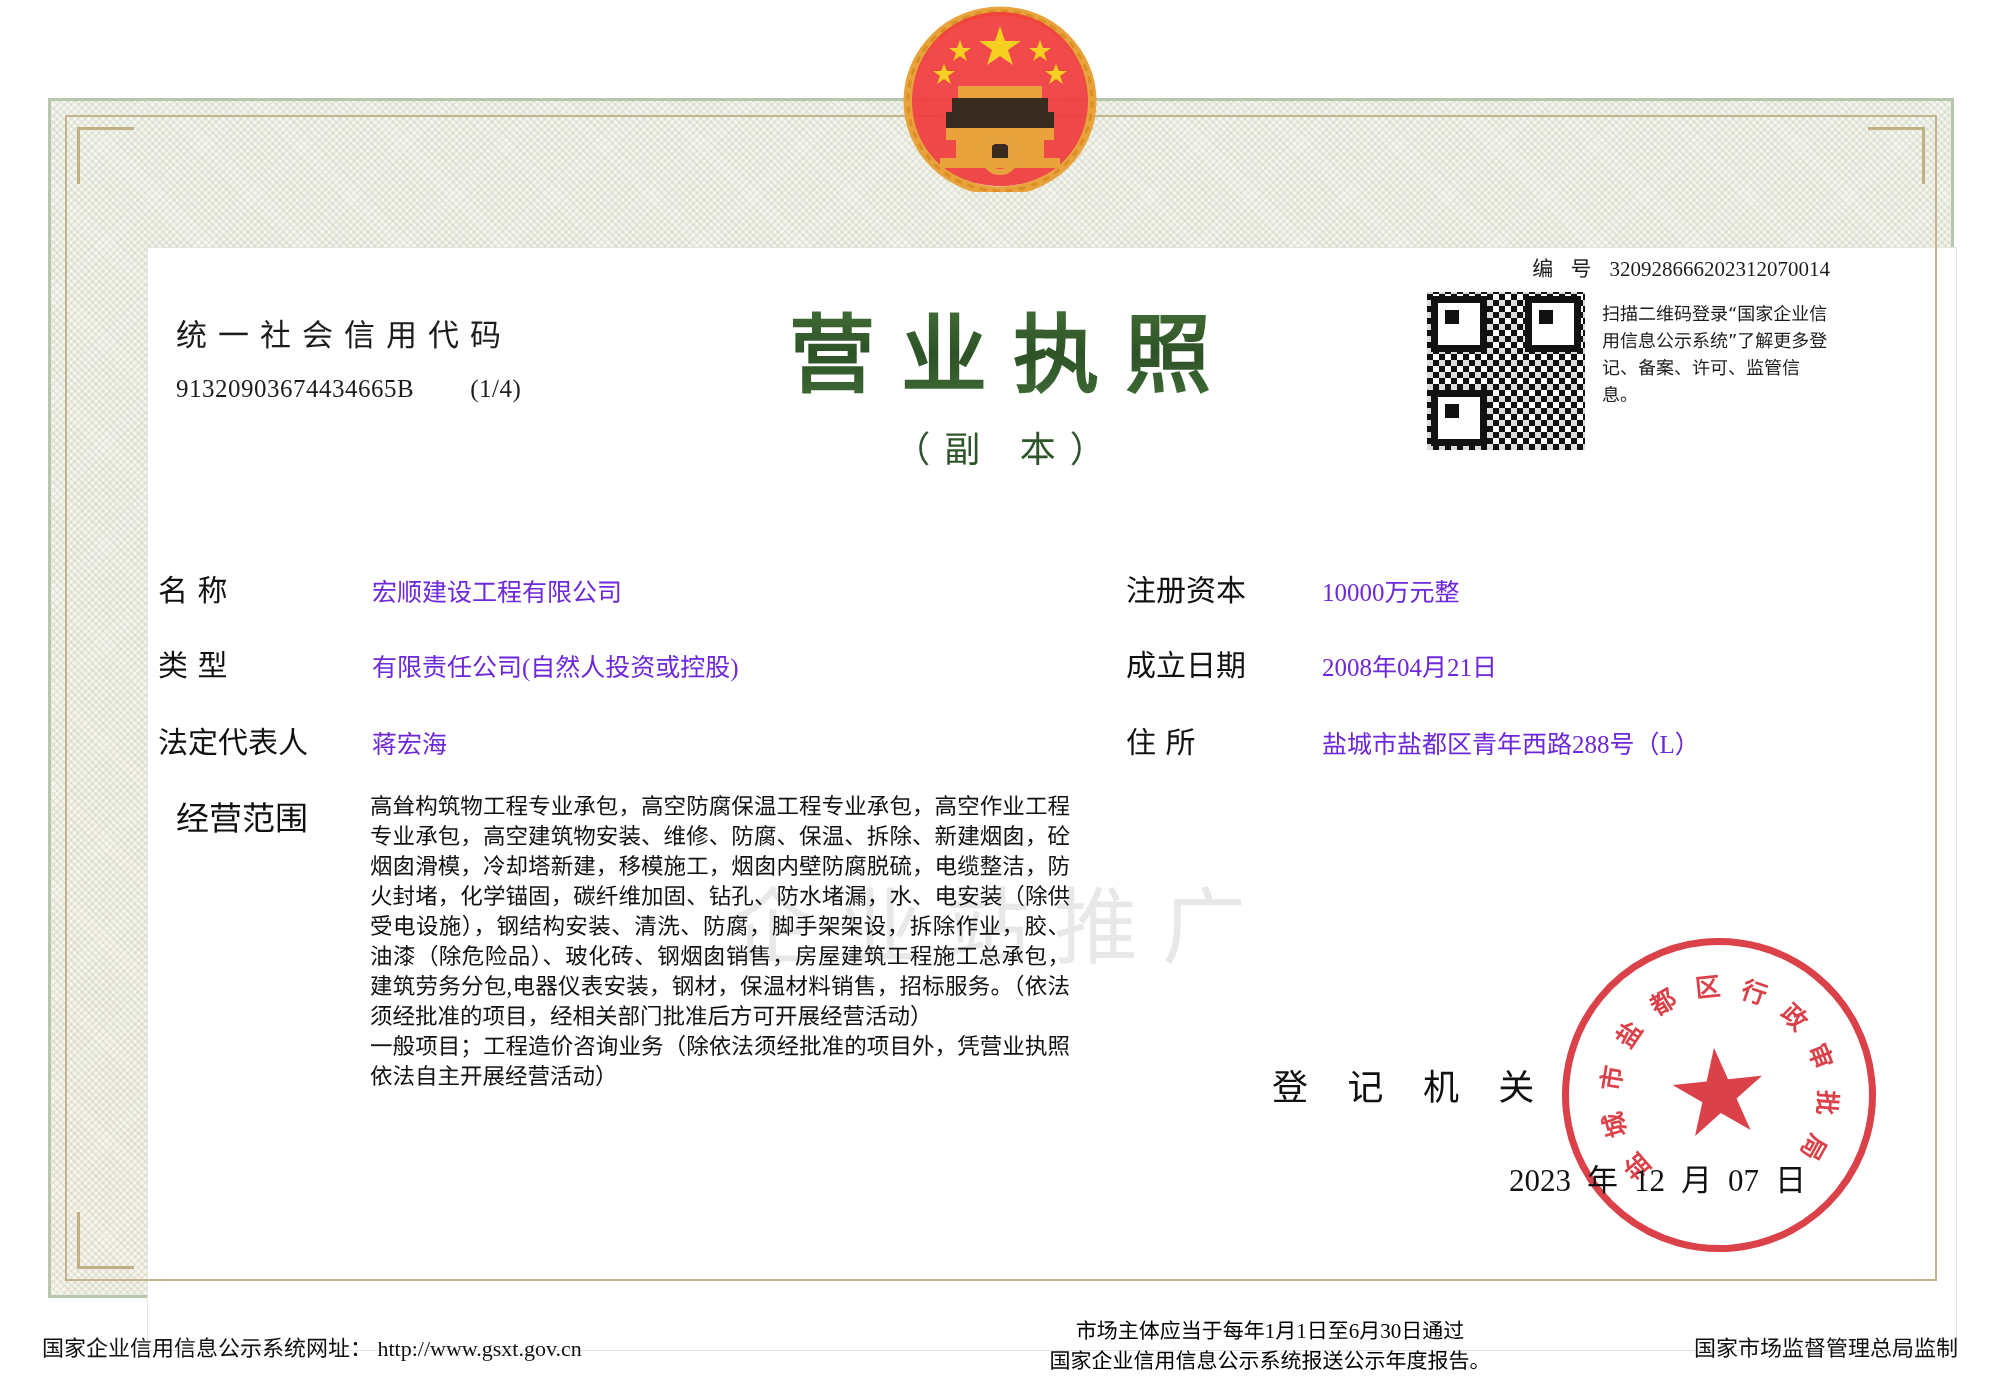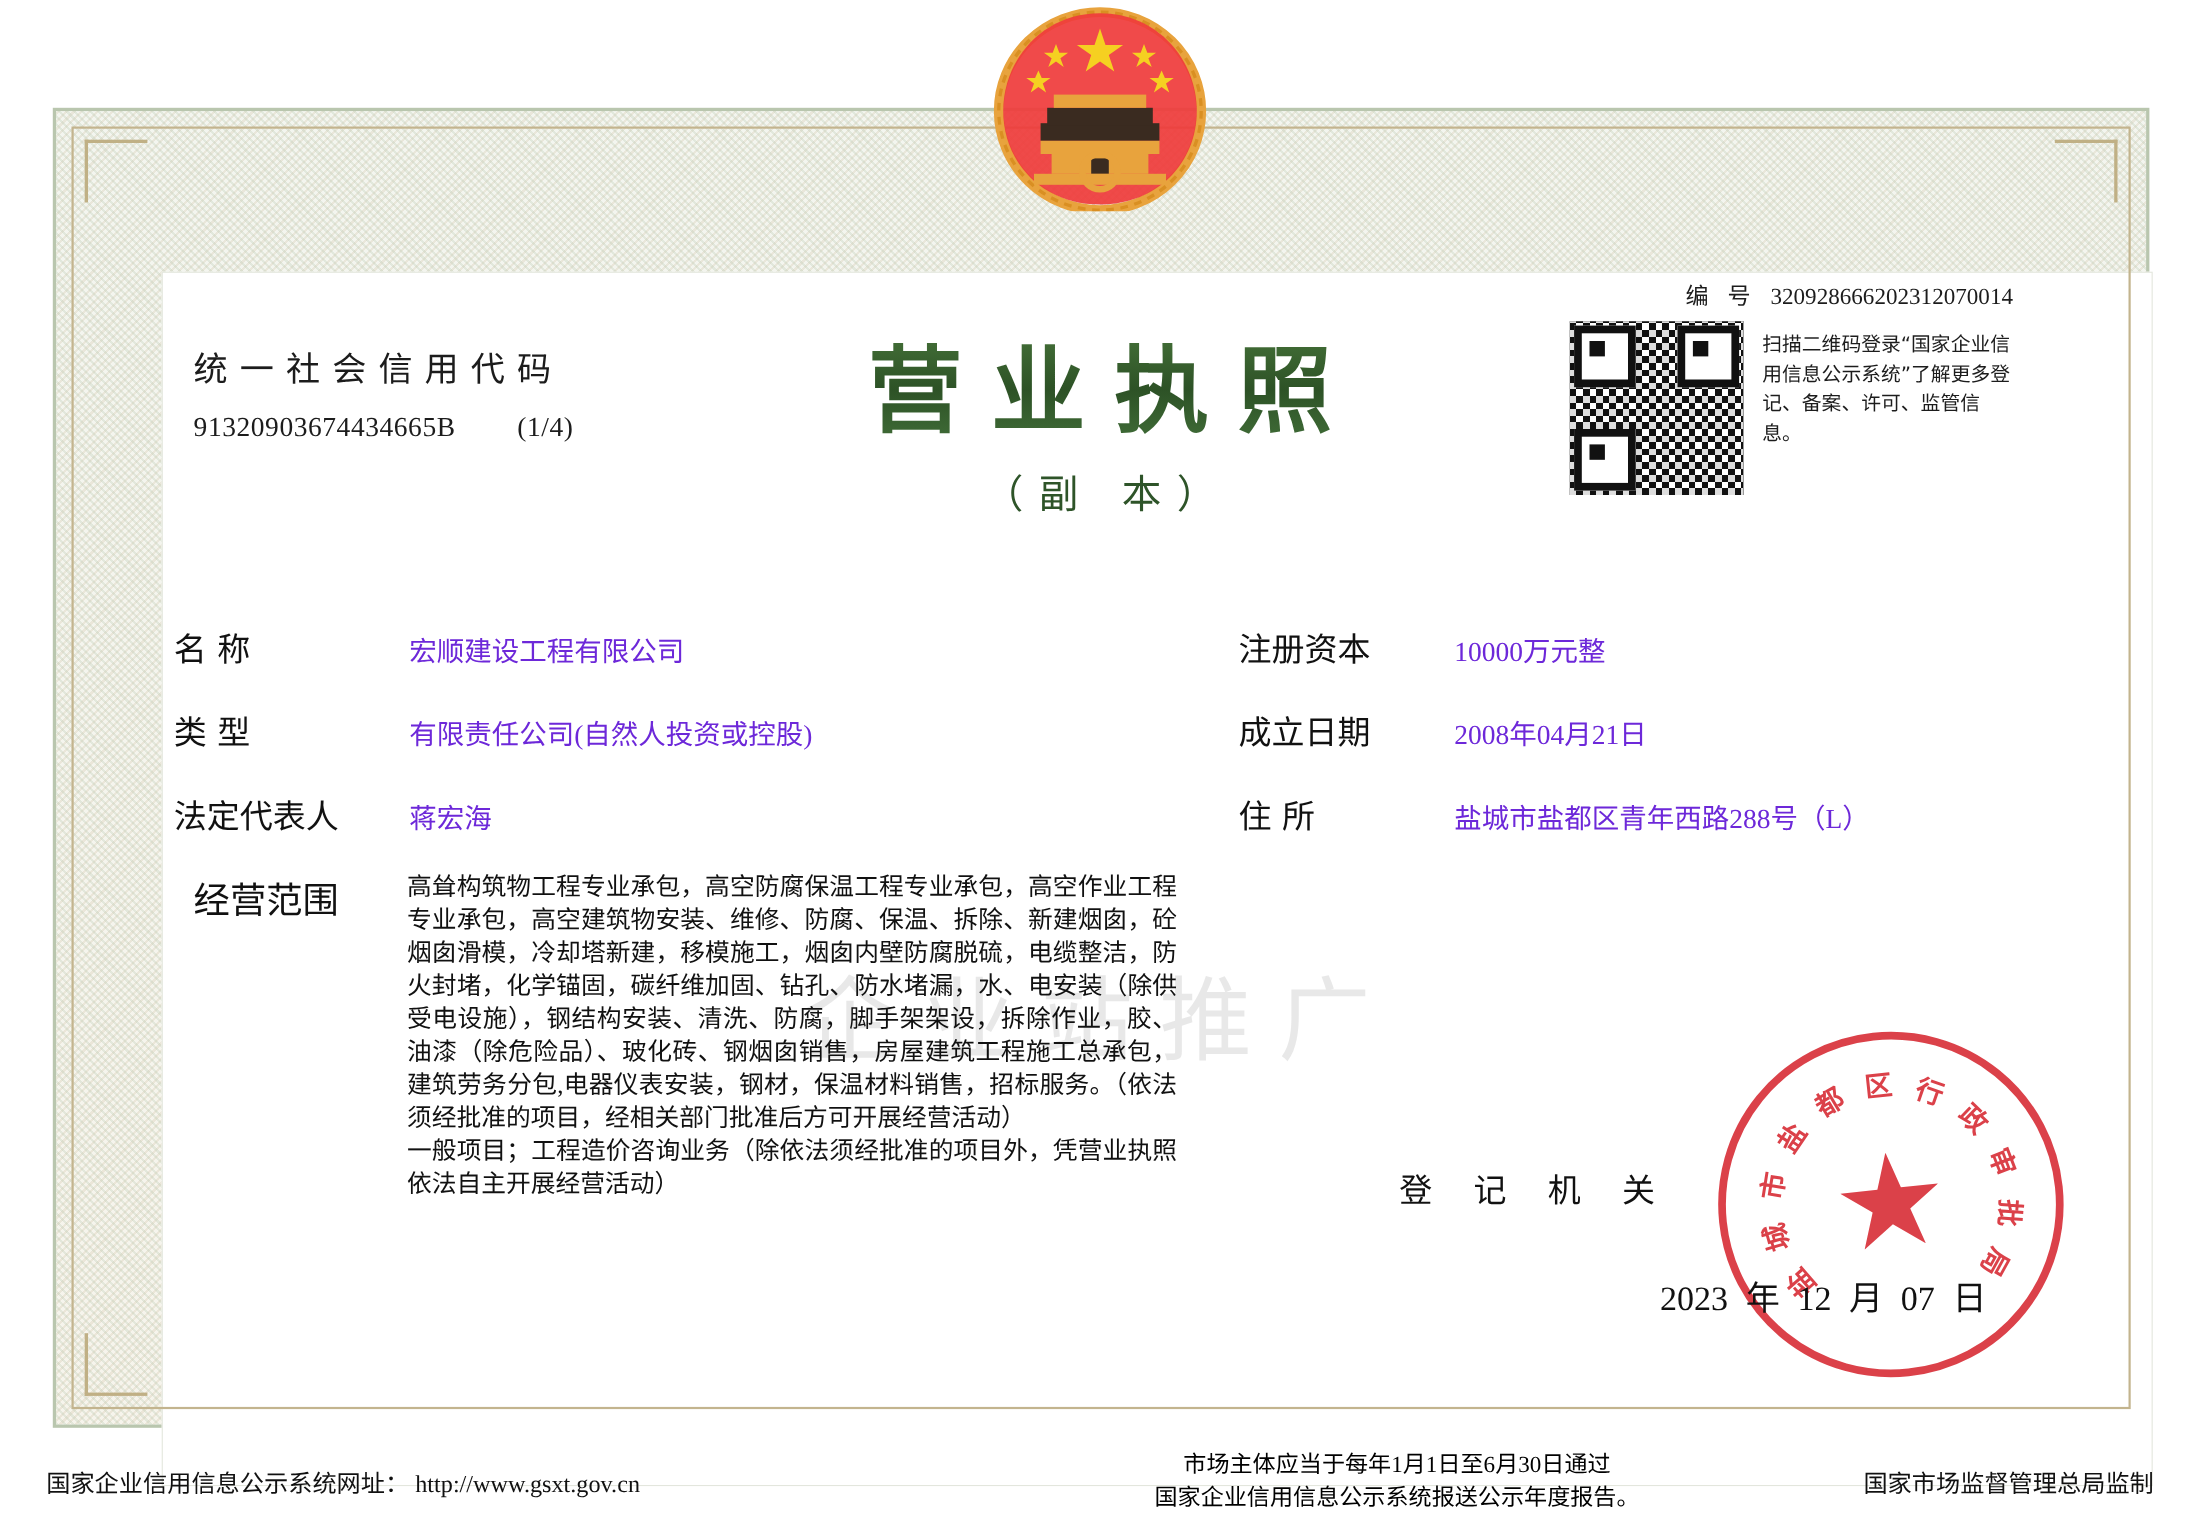--- a/index.html
+++ b/index.html
@@ -236,21 +236,21 @@
     font-family: "Liberation Serif", "DejaVu Serif", serif;
     text-align: justify;
   }
   .scope-text p { margin: 0; }
 
   
   .registry {
     position: absolute;
     left: 1272px;
     top: 1058px;
-    font-size: 30px;
+    font-size: 36px;
     letter-spacing: 14px;
     color: #111;
     font-family: "DejaVu Serif", "Liberation Serif", serif;
   }
   .issue-date {
     position: absolute;
     right: 186px;
     top: 1155px;
     font-size: 31px;
     color: #111;

